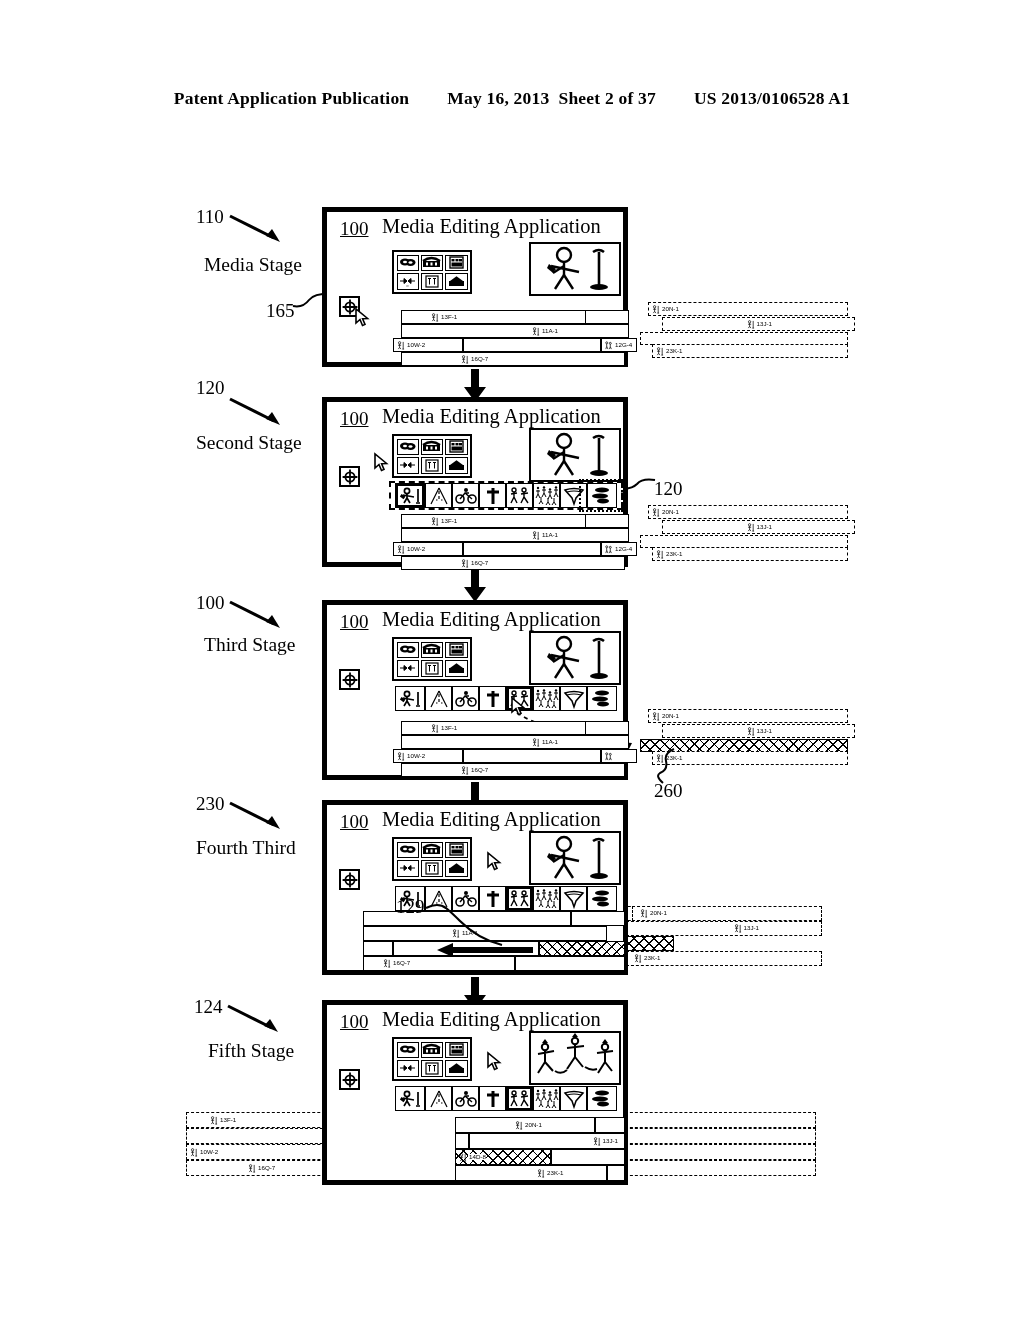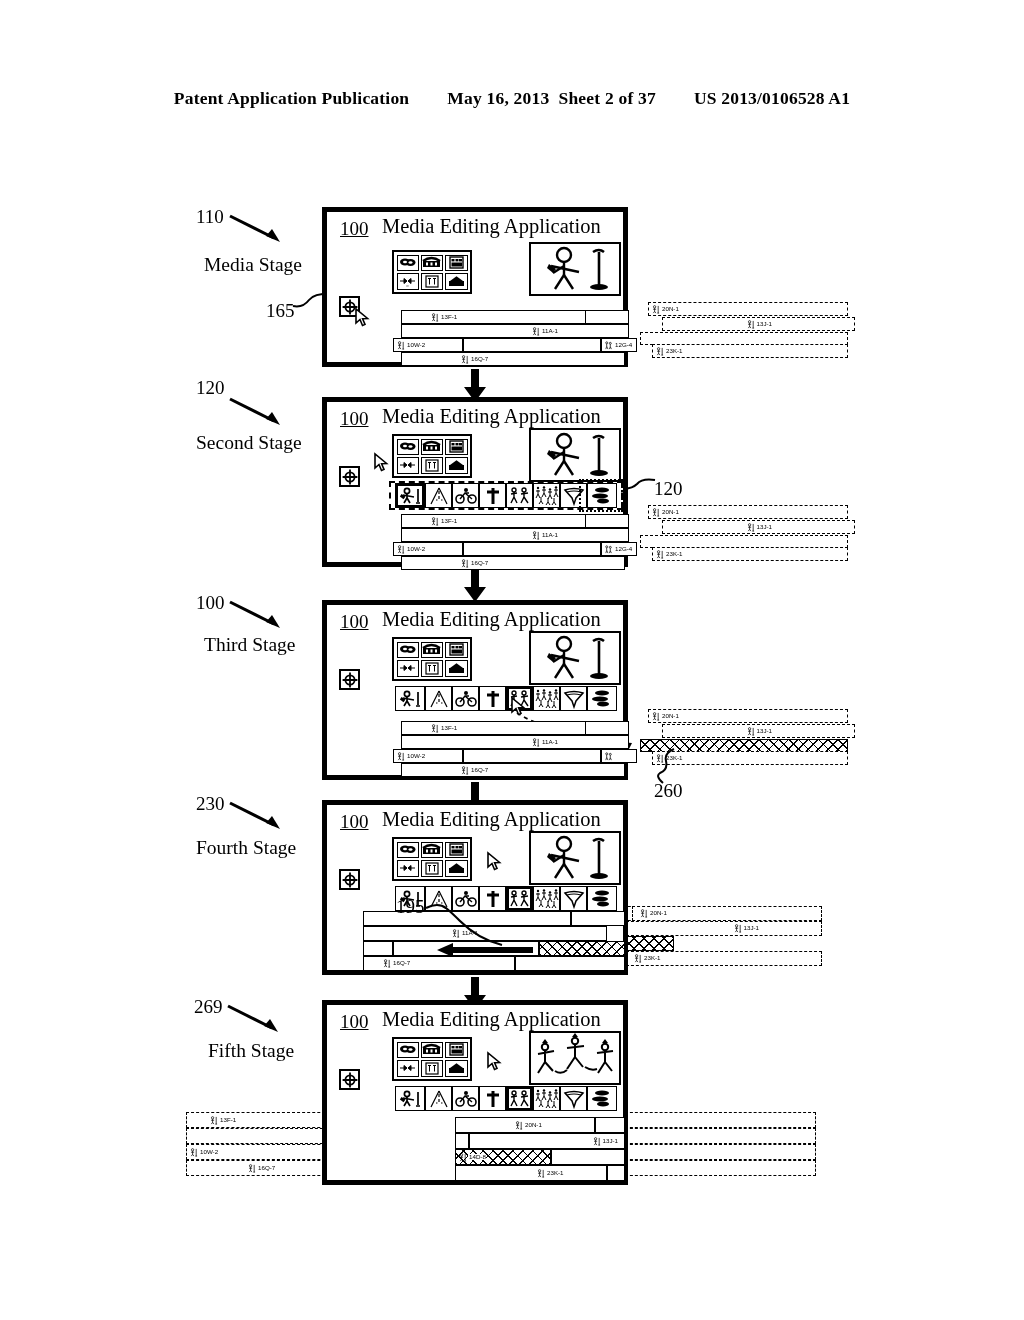--- a/index.html
+++ b/index.html
@@ -748,21 +748,21 @@
 
   <svg class="flow" style="left:462px;top:782px;" viewBox="0 0 26 34">
     <path d="M9 0 h8 v18 h7 L13 33 L2 18 h7 z" fill="#000"></path>
   </svg>
 
   <div class="refnum" style="left:196px;top:793px;">230</div>
   <svg class="leadarrow" style="left:228px;top:799px;" viewBox="0 0 62 34">
     <path d="M2 4 L46 26" stroke="#000" stroke-width="3" fill="none"></path>
       <path d="M52 30 L38 24 L44 17 Z" fill="#000"></path>
   </svg>
-  <div class="stagelbl" style="left:196px;top:837px;">Fourth Stage</div>
+  <div class="stagelbl" style="left:196px;top:837px;">Fourth Third</div>
 
   <div class="tl" style="left:336px;top:906px;width:480px;height:62px;z-index:1;">
     <div class="clip out" style="left:0px;top:0px;width:325px;height:15px;">
       <span style="width:24px"></span>
       <svg class="clipicon" viewBox="0 0 10 10">
           <circle cx="4" cy="2" r="1.3" fill="none" stroke="#000" stroke-width=".8"></circle>
           <path d="M4 3.4V7M2.3 4.7h3.4M2.6 9L4 7l1.4 2M8 1v8M7 9h2" stroke="#000" stroke-width=".8" fill="none"></path>
         </svg>
       <span class="cliplbl">13F-1</span>
     </div>
@@ -965,30 +965,30 @@
         <span class="cliplbl">16Q-7</span>
       </div>
       <div class="clip" style="left:152px;top:45px;width:110px;height:15px;"></div>
 
       <svg class="abs" style="left:62px;top:31px;width:110px;height:16px;" viewBox="0 0 110 16">
         <path d="M108 5 h-80 v-4 L12 8 l16 7 v-4 h80 z" fill="#000"></path>
       </svg>
     </div>
   </div>
 
-  <div class="refnum" style="left:396px;top:896px;z-index:8;">195</div>
+  <div class="refnum" style="left:396px;top:896px;z-index:8;">129</div>
   <svg class="squig" style="left:424px;top:900px;width:120px;height:50px;z-index:8;" viewBox="0 0 120 50">
     <path d="M2 8 q12 -6 20 0 q6 5 14 13 q18 18 42 24" stroke="#000" stroke-width="2.2" fill="none"></path>
   </svg>
 
   <svg class="flow" style="left:462px;top:977px;" viewBox="0 0 26 34">
     <path d="M9 0 h8 v18 h7 L13 33 L2 18 h7 z" fill="#000"></path>
   </svg>
 
-  <div class="refnum" style="left:194px;top:996px;">269</div>
+  <div class="refnum" style="left:194px;top:996px;">124</div>
   <svg class="leadarrow" style="left:226px;top:1002px;" viewBox="0 0 62 34">
     <path d="M2 4 L46 26" stroke="#000" stroke-width="3" fill="none"></path>
       <path d="M52 30 L38 24 L44 17 Z" fill="#000"></path>
   </svg>
   <div class="stagelbl" style="left:208px;top:1040px;">Fifth Stage</div>
 
   <div class="tl" style="left:186px;top:1112px;width:460px;height:64px;z-index:1;">
     <div class="clip out" style="left:0px;top:0px;width:210px;height:16px;">
       <span style="width:20px"></span>
       <svg class="clipicon" viewBox="0 0 10 10">

